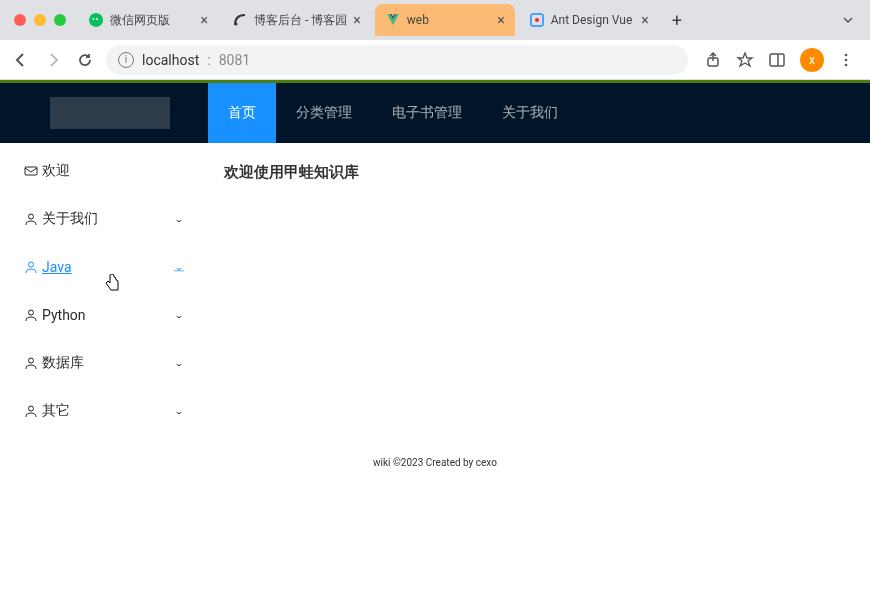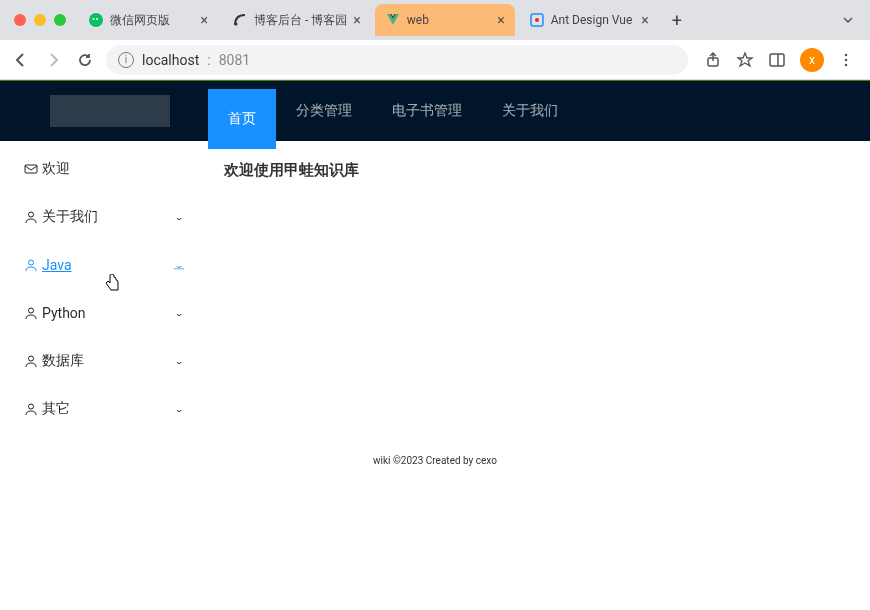--- a/index.html
+++ b/index.html
@@ -8,21 +8,21 @@
       width: 870px;
       height: 610px;
       background: #fff;
       overflow: hidden;
       font-size: 14px;
       color: #333;
     }
     
     .chrome {
       background: #dfe1e5;
-      border-bottom: 1px solid #4d7c0f;
+      border-bottom: 3px solid #4d7c0f;
     }
     .tab-strip {
       display: flex;
       align-items: center;
       height: 40px;
       padding: 0 8px;
       gap: 4px;
     }
     .traffic {
       display: flex;
@@ -95,21 +95,21 @@
     .nav-menu { display:flex; height:100%; }
     .nav-item {
       height:100%;
       padding:0 20px;
       display:flex;
       align-items:center;
       color:rgba(255,255,255,0.65);
       cursor:pointer;
       font-size:14px;
     }
-    .nav-item.active { background:#1890ff; color:#fff;margin-top:8px; }
+    .nav-item.active { background:#1890ff; color:#fff; }
     .app-body { display:flex; background:#fff; }
     .sidebar {
       width: 200px;
       padding: 4px 0;
     }
     .side-item {
       height: 48px;
       display:flex;
       align-items:center;
       gap:4px;

